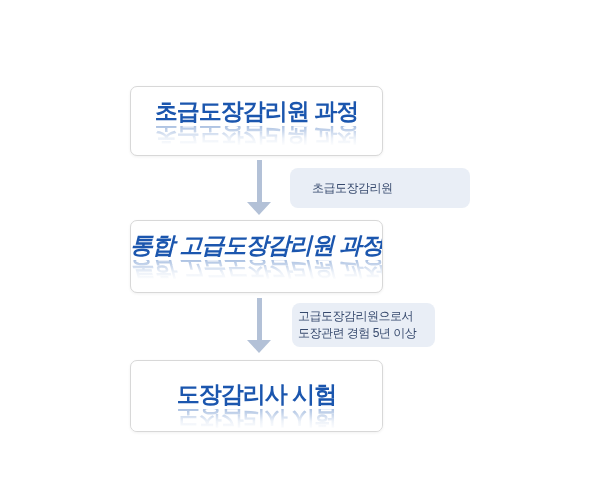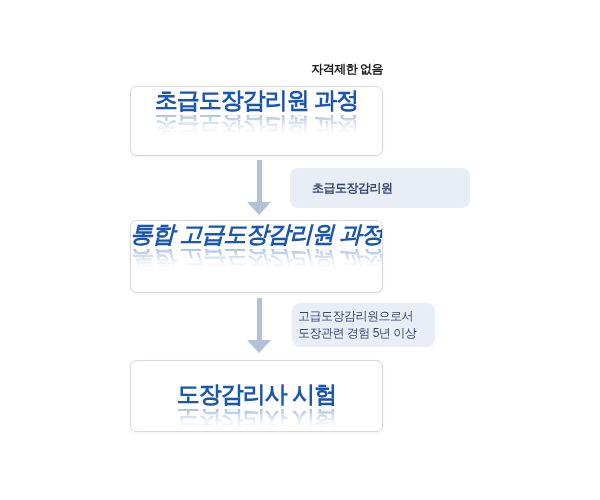--- a/index.html
+++ b/index.html
@@ -24,20 +24,21 @@
 
   
   .course-box {
     position:absolute;
     left:130px; width:253px;
     background:#ffffff;
     border:1px solid #d8d8d8;
     border-radius:7px;
     box-shadow:0 1px 3px rgba(0,0,0,0.06);
     display:flex; flex-direction:column; align-items:center;
+    padding-top:11px;
     overflow:hidden;
   }
   .box-1 { top:86px;  height:70px; }
   .box-2 { top:220px; height:73px;font-style:italic; }
   .box-3 { top:360px; height:72px;justify-content:flex-end; }
 
   .box-title {
     font-size:23px; font-weight:bold;
     color:#1b56ae;
     letter-spacing:-1px;
@@ -87,29 +88,28 @@
     position:absolute;
     background:#e9eef6;
     border-radius:8px;
     color:#36496d;
     font-size:12px;
     letter-spacing:-0.5px;
     display:flex; flex-direction:column; justify-content:center;
     line-height:17px;
     white-space:nowrap;
   }
-  .label-1 { left:290px; top:168px; width:180px; height:40px; padding-left:22px;font-weight:bold; }
+  .label-1 { left:290px; top:168px; width:180px; height:40px; padding-left:22px; }
   .label-2 { left:292px; top:303px; width:143px; height:44px; padding-left:6px; }
 </style>
 </head>
 <body>
 
 <div class="stage">
 
-  <div class="note">자격제한 없음</div>
 
   <div class="course-box box-1">
     <span class="box-title">초급도장감리원 과정</span>
     <div class="mirror-wrap">
       <span class="mirror">초급도장감리원 과정</span>
       <div class="mirror-fade"></div>
     </div>
   </div>
 
   <div class="arrow-shaft shaft-1"></div>

